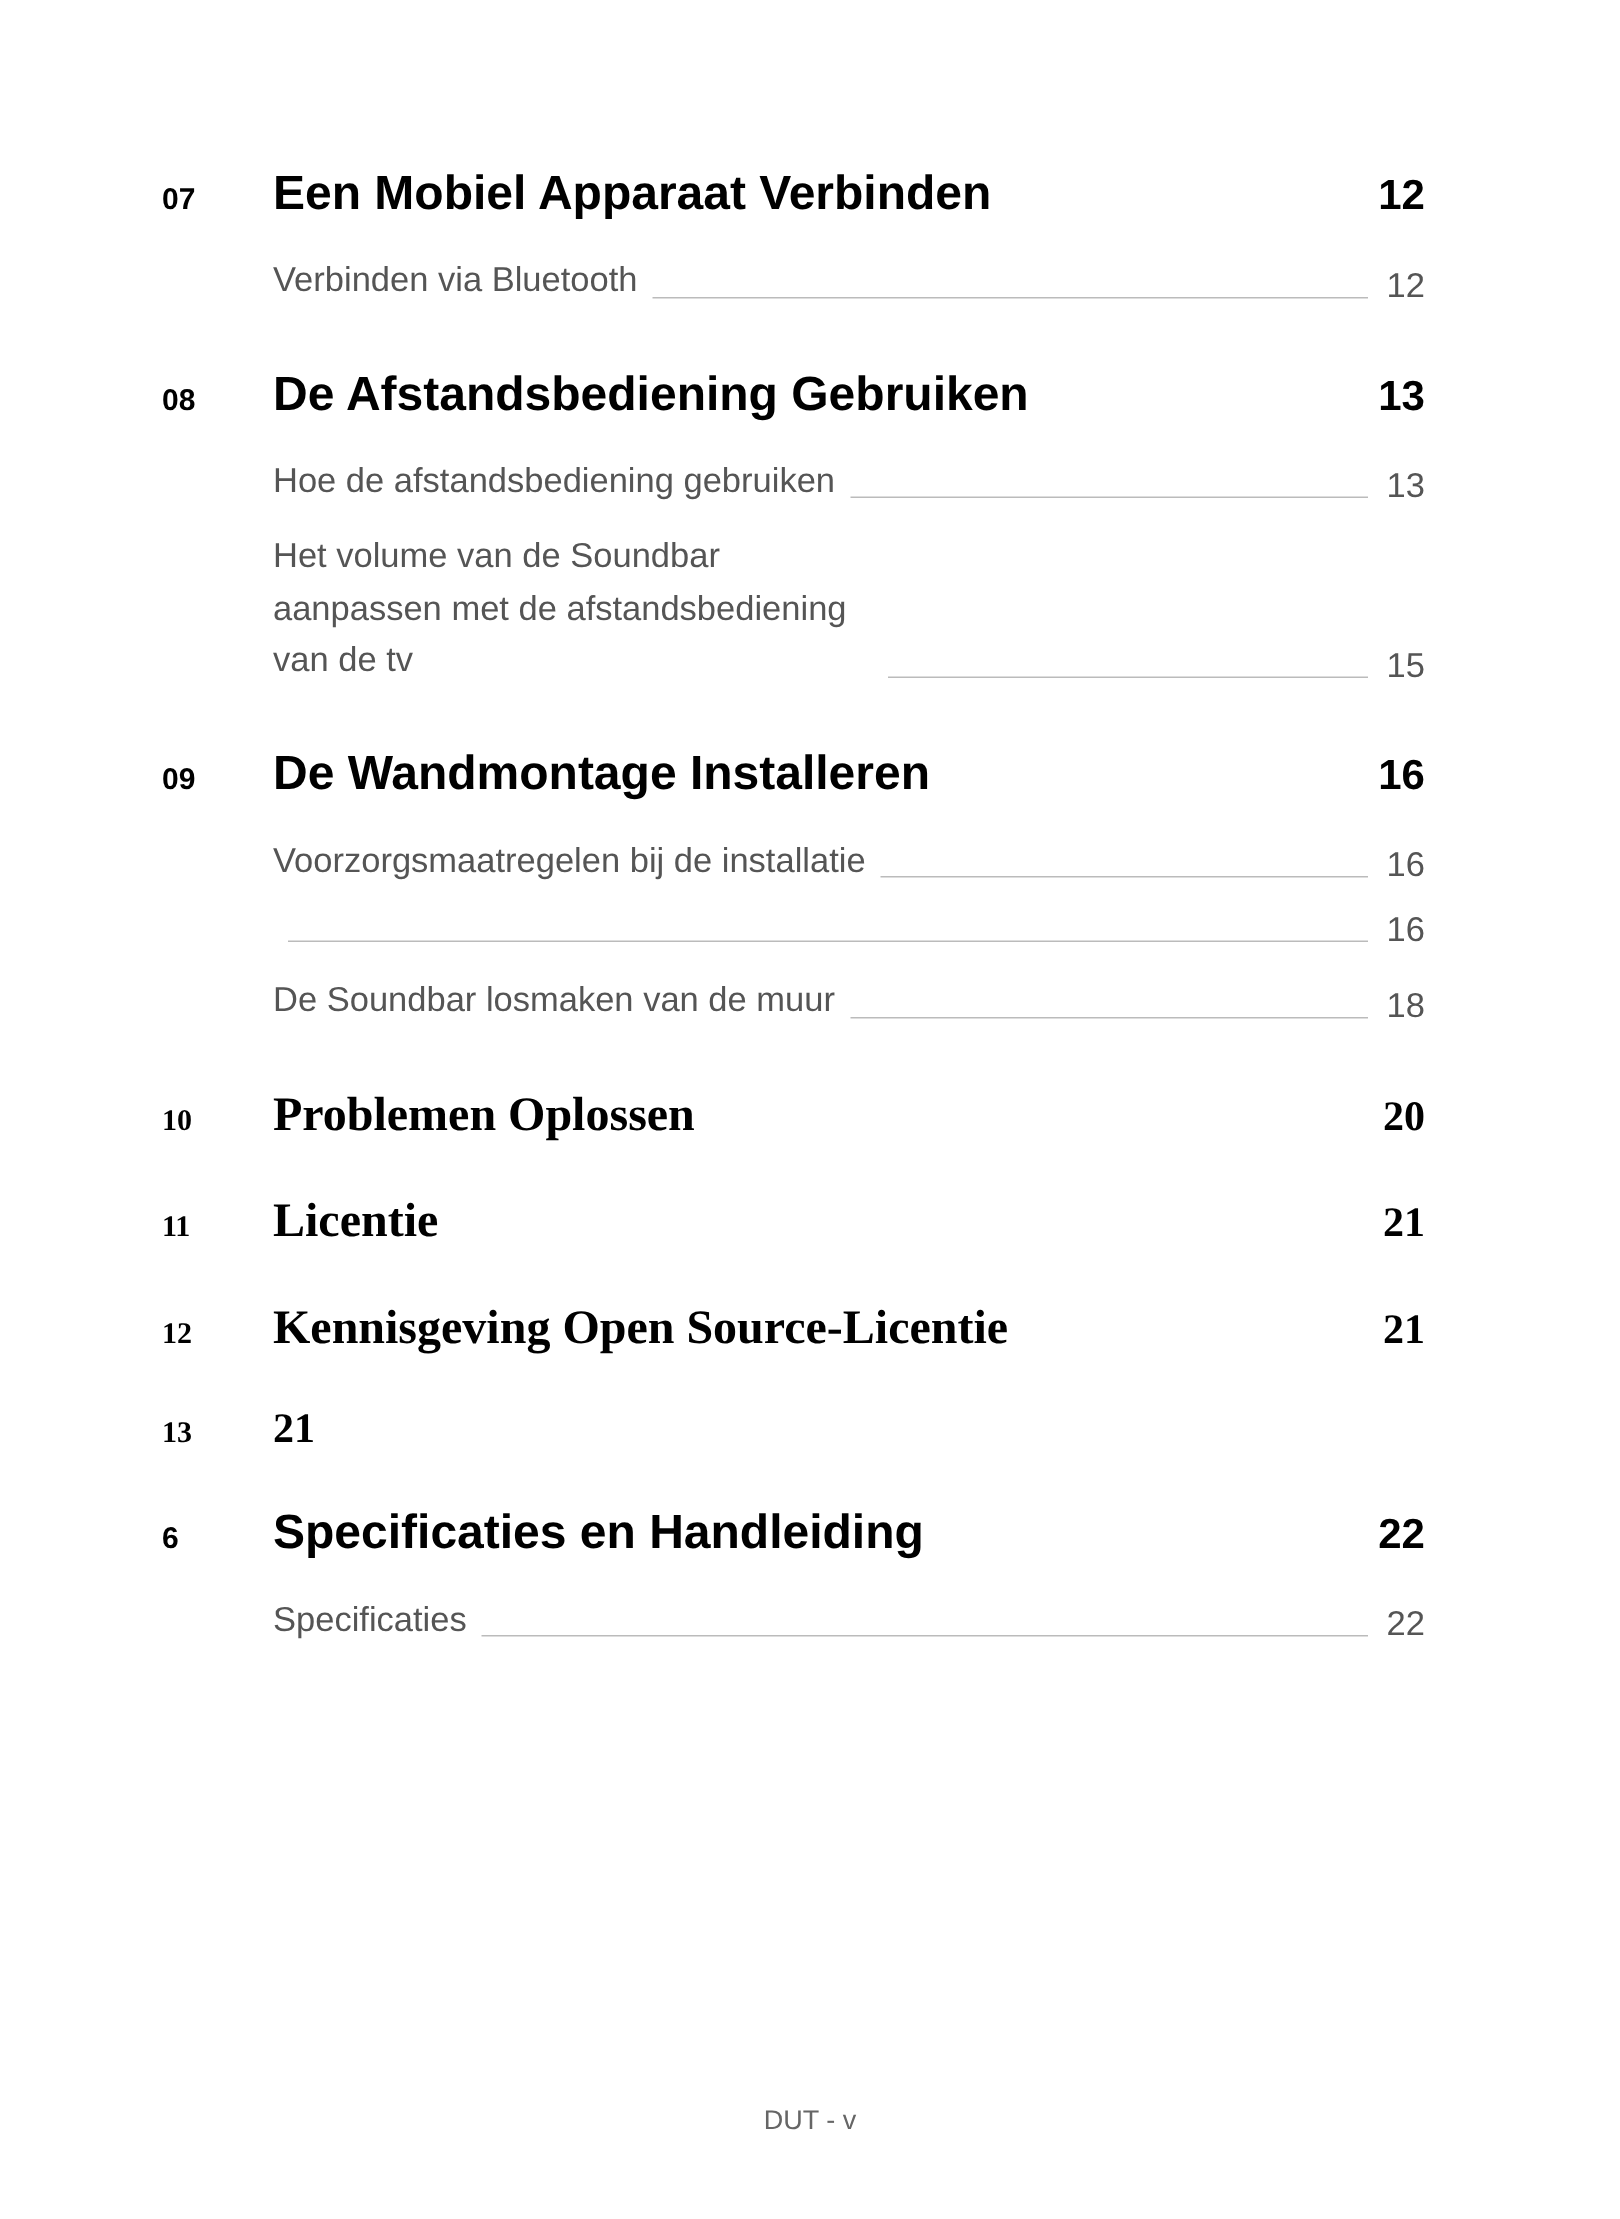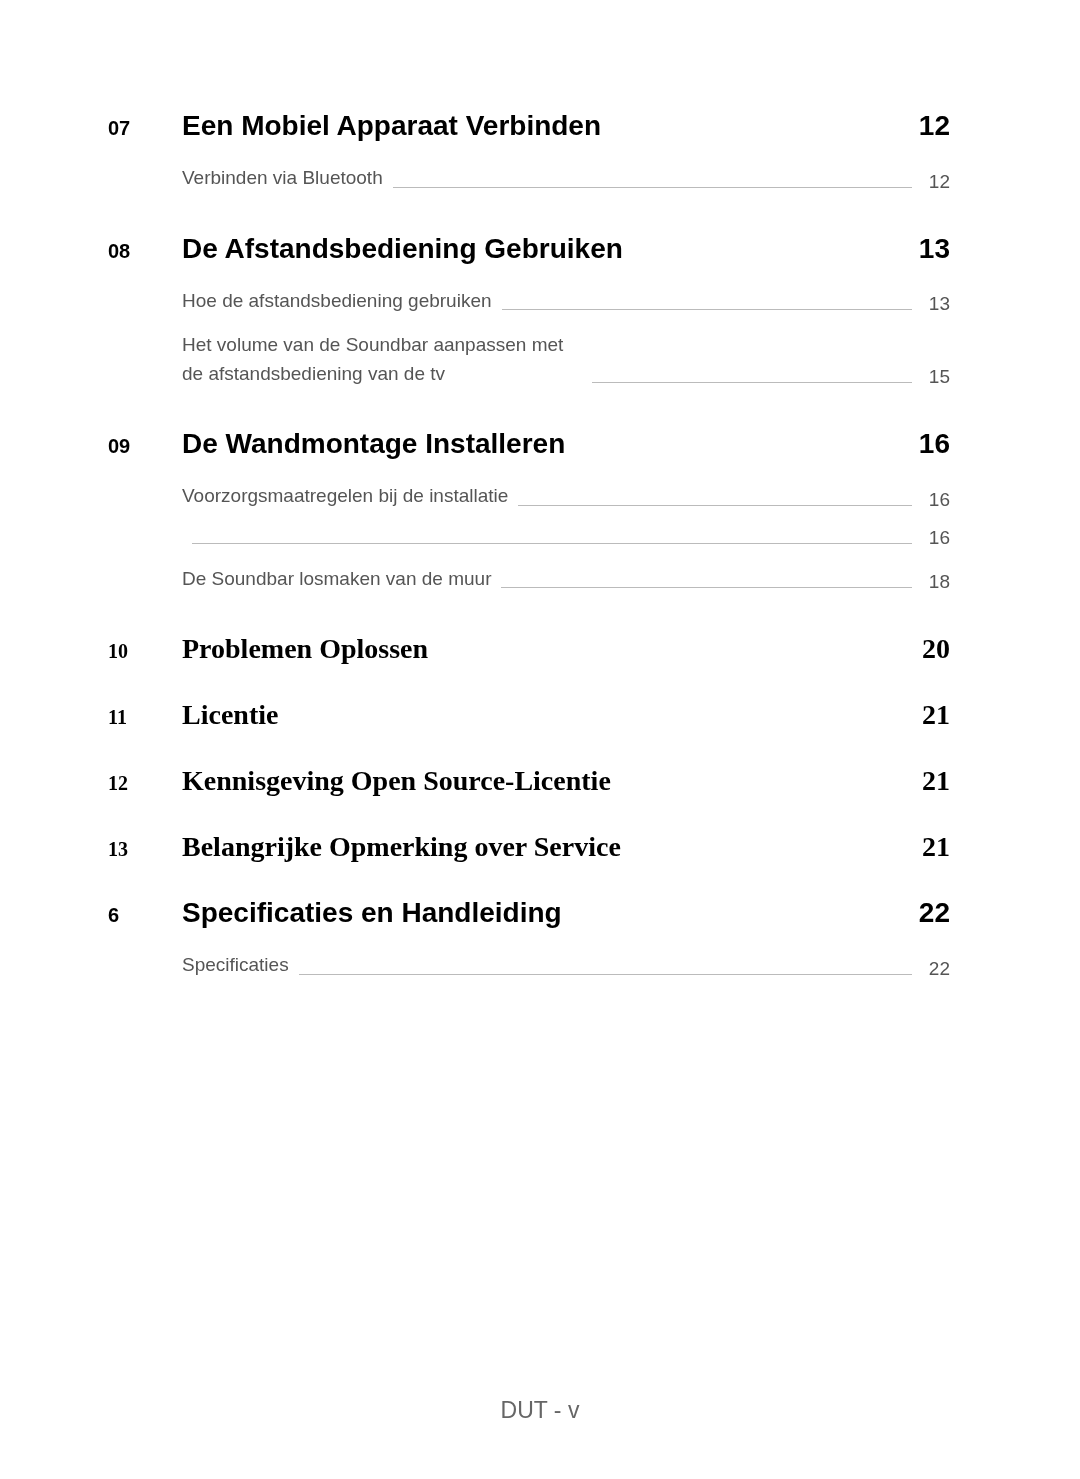--- a/index.html
+++ b/index.html
@@ -29,35 +29,35 @@
     }
     .section-content {
       flex: 1;
     }
     .section-title-row {
       display: flex;
       align-items: baseline;
       justify-content: space-between;
     }
     .section-title {
-      font-size: 28px;
+      font-size: 32px;
       font-weight: 700;
     }
     .section-page {
       font-size: 28px;
       font-weight: 700;
     }
     .sub-items {
       margin-top: 22px;
     }
     .sub-item {
       display: flex;
       align-items: flex-end;
       margin-bottom: 16px;
-      font-size: 19px;
+      font-size: 23px;
       color: #555;
     }
     .sub-label {
       max-width: 400px;
       line-height: 1.5;
     }
     .sub-line {
       flex: 1;
       border-bottom: 1px solid #bbb;
       margin: 0 10px 5px 10px;
@@ -70,21 +70,21 @@
     .toc-section.no-subs {
       margin-bottom: 34px;
       font-family: Liberation Serif, serif;
     }
     .footer {
       position: absolute;
       bottom: 55px;
       left: 0;
       right: 0;
       text-align: center;
-      font-size: 23px;
+      font-size: 18px;
       color: #666;
     }
   </style>
 </head>
 <body>
 
 <div id="toc-container">
     <div class="toc-section">
       <div class="section-num">07</div>
       <div class="section-content">
@@ -171,21 +171,20 @@
         <div class="section-title-row">
           <div class="section-title">Kennisgeving Open Source-Licentie</div>
           <div class="section-page">21</div>
         </div>
       </div>
     </div>
     <div class="toc-section no-subs">
       <div class="section-num">13</div>
       <div class="section-content">
         <div class="section-title-row">
-          <div class="section-title">Belangrijke Opmerking over Service</div>
           <div class="section-page">21</div>
         </div>
       </div>
     </div>
     <div class="toc-section">
       <div class="section-num">6</div>
       <div class="section-content">
         <div class="section-title-row">
           <div class="section-title">Specificaties en Handleiding</div>
           <div class="section-page">22</div>

